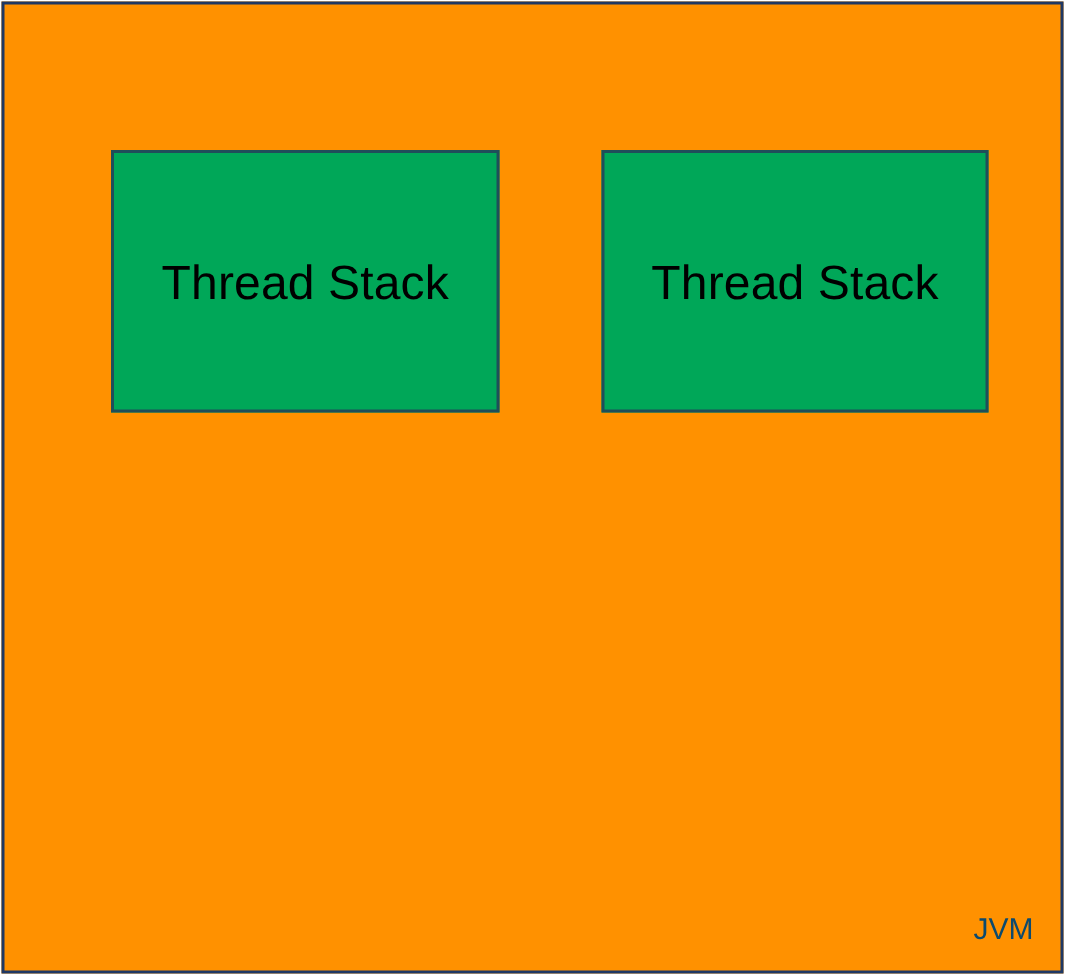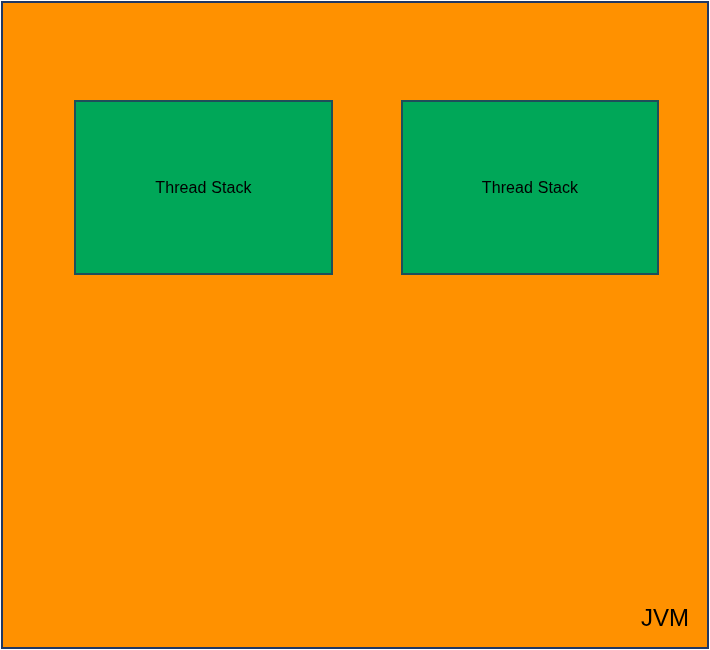--- a/index.html
+++ b/index.html
@@ -34,21 +34,21 @@
   }
 
   
   .region-box {
     position: absolute;
     box-sizing: border-box;
     display: flex;
     align-items: center;
     justify-content: center;
     color: #000000;
-    font-size: 16px;
+    font-size: 32px;
     font-family: "Liberation Sans", sans-serif;
     font-weight: normal;
     line-height: 1;
     letter-spacing: 0.1px;
     white-space: nowrap;
   }
 
   .region-box.thread-stack {
     background: #00A758;
     border: 2px solid #1F4E5A;
@@ -78,22 +78,22 @@
     left: 73px;
     top: 397px;
     width: 593px;
     height: 172px;
   }
 
   .container-label {
     position: absolute;
     right: 18px;
     bottom: 17px;
-    color: #000000;
-    font-size: 24px;
+    color: #0c4a6e;
+    font-size: 20px;
     font-family: "Liberation Sans", sans-serif;
     line-height: 1;
     white-space: nowrap;
   }
 </style>
 </head>
 <body>
 
 <div id="diagram-canvas">
 

